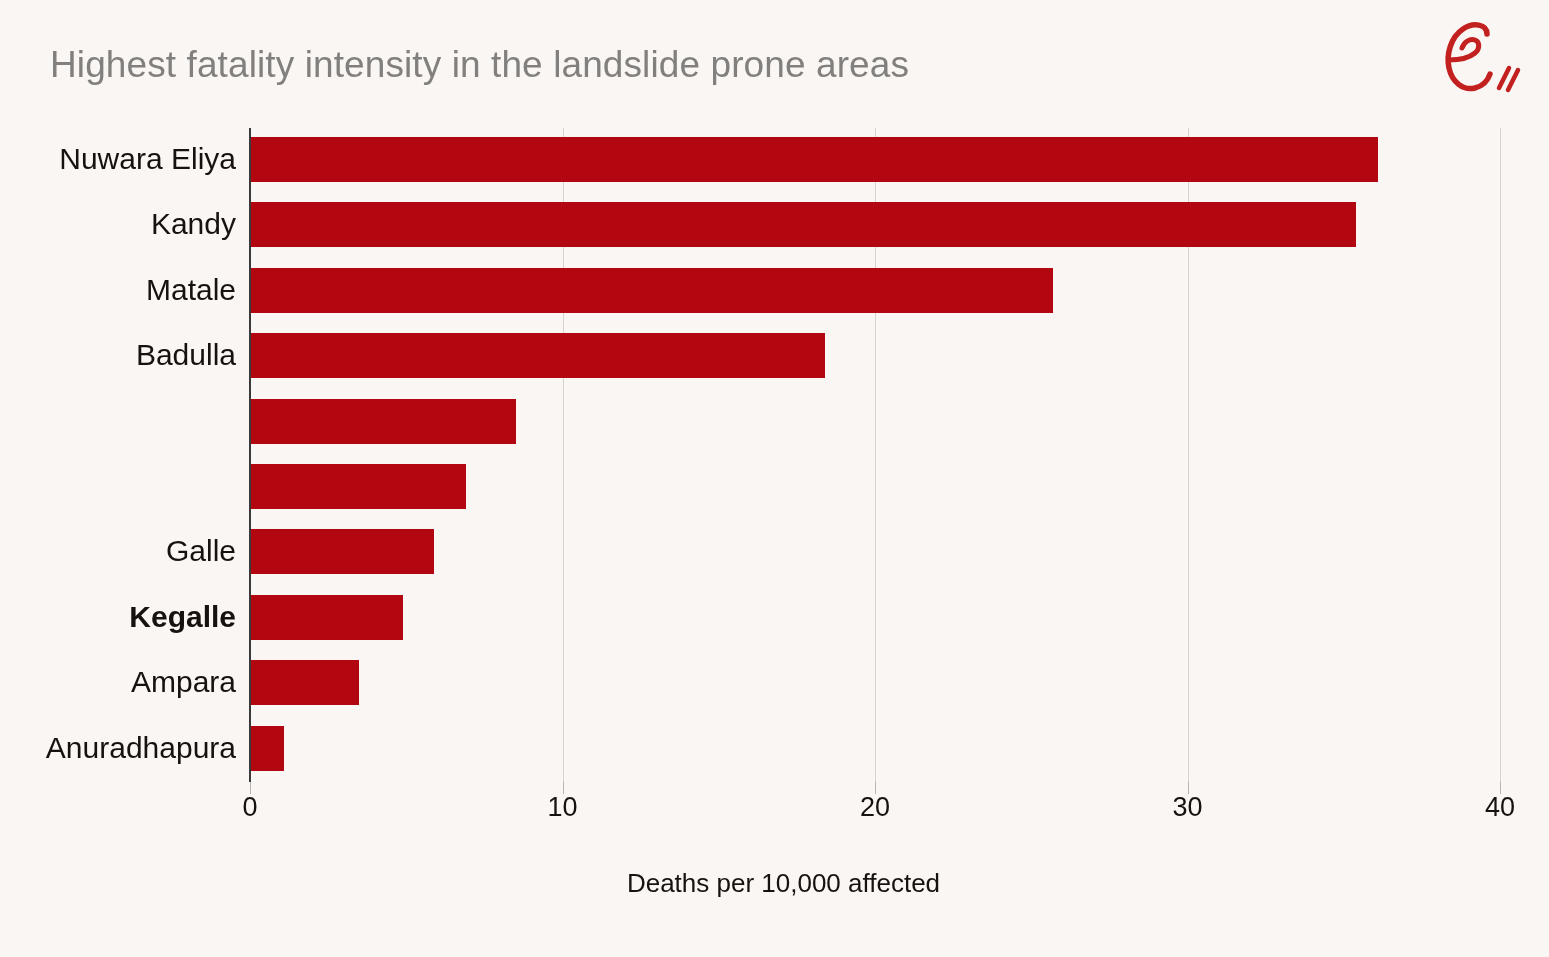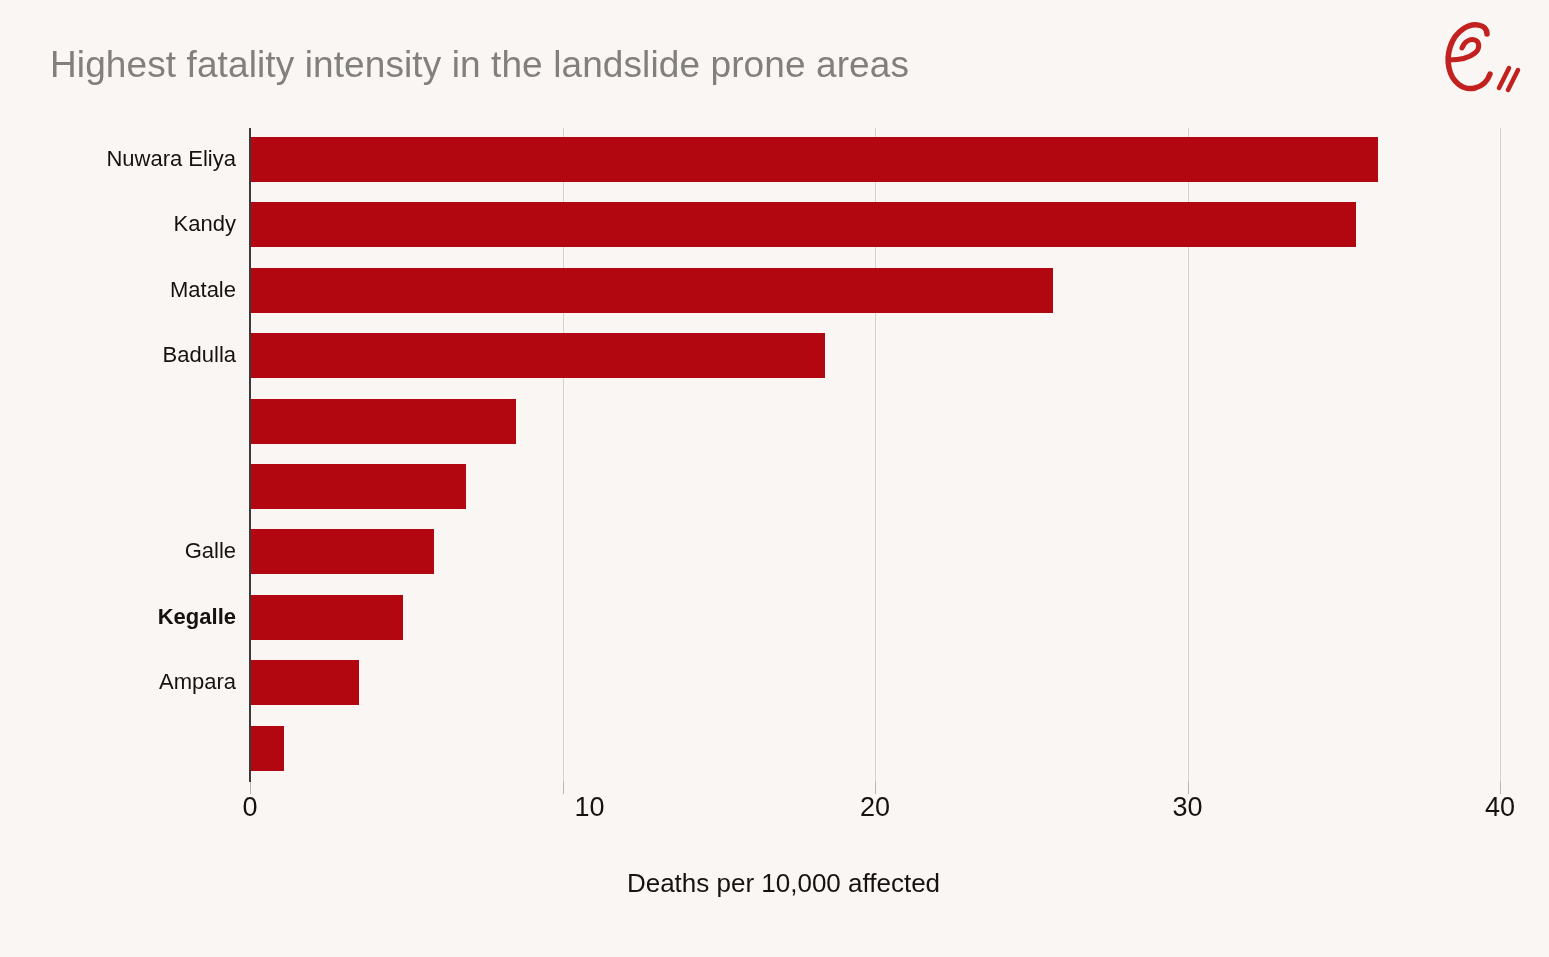--- a/index.html
+++ b/index.html
@@ -92,21 +92,21 @@
     top: 128px;
     width: 236px;
     height: 654px;
   }
 
   .cat-label {
     position: absolute;
     right: 0;
     height: 62.8px;
     line-height: 62.8px;
-    font-size: 22px;
+    font-size: 30px;
     color: #16120f;
     white-space: nowrap;
     text-align: right;
   }
 
   
   #x-axis-ticks {
     position: absolute;
     left: 250px;
     top: 782px;
@@ -166,20 +166,21 @@
 </div>
 
 <div id="category-labels">
     <div class="cat-label" style="top: 0px;">Nuwara Eliya</div>
     <div class="cat-label" style="top: 65.4px;">Kandy</div>
     <div class="cat-label" style="top: 130.8px;">Matale</div>
     <div class="cat-label" style="top: 196.2px;">Badulla</div>
     <div class="cat-label" style="top: 392.4px;">Galle</div>
     <div class="cat-label" style="top: 457.8px; font-weight: bold;">Kegalle</div>
     <div class="cat-label" style="top: 523.2px;">Ampara</div>
+    <div class="cat-label" style="top: 588.6px;">Anuradhapura</div>
   </div>
 
 <div id="plot-area">
   <div id="gridlines-layer">
       <div class="gridline" style="left: 312.5px; background: rgb(215, 210, 206);"></div>
       <div class="gridline" style="left: 625px; background: rgb(215, 210, 206);"></div>
       <div class="gridline" style="left: 937.5px; background: rgb(215, 210, 206);"></div>
       <div class="gridline" style="left: 1250px; background: rgb(215, 210, 206);"></div>
     </div>
   <div id="bars-layer">
@@ -220,19 +221,19 @@
 
 <div id="x-axis-ticks">
     <div class="x-tick-mark" style="left: 0px;"></div>
     <div class="x-tick-mark" style="left: 312.5px;"></div>
     <div class="x-tick-mark" style="left: 625px;"></div>
     <div class="x-tick-mark" style="left: 937.5px;"></div>
     <div class="x-tick-mark" style="left: 1250px;"></div>
   </div>
 <div id="x-tick-labels">
     <div class="x-tick-label" style="left: 250px;">0</div>
-    <div class="x-tick-label" style="left: 562.5px; margin-left: 27px;">10</div>
+    <div class="x-tick-label" style="left: 562.5px;">10</div>
     <div class="x-tick-label" style="left: 875px;">20</div>
     <div class="x-tick-label" style="left: 1187.5px;">30</div>
     <div class="x-tick-label" style="left: 1500px;">40</div>
   </div>
 
 <div id="x-axis-title">Deaths per 10,000 affected</div>
 
 </body></html>

